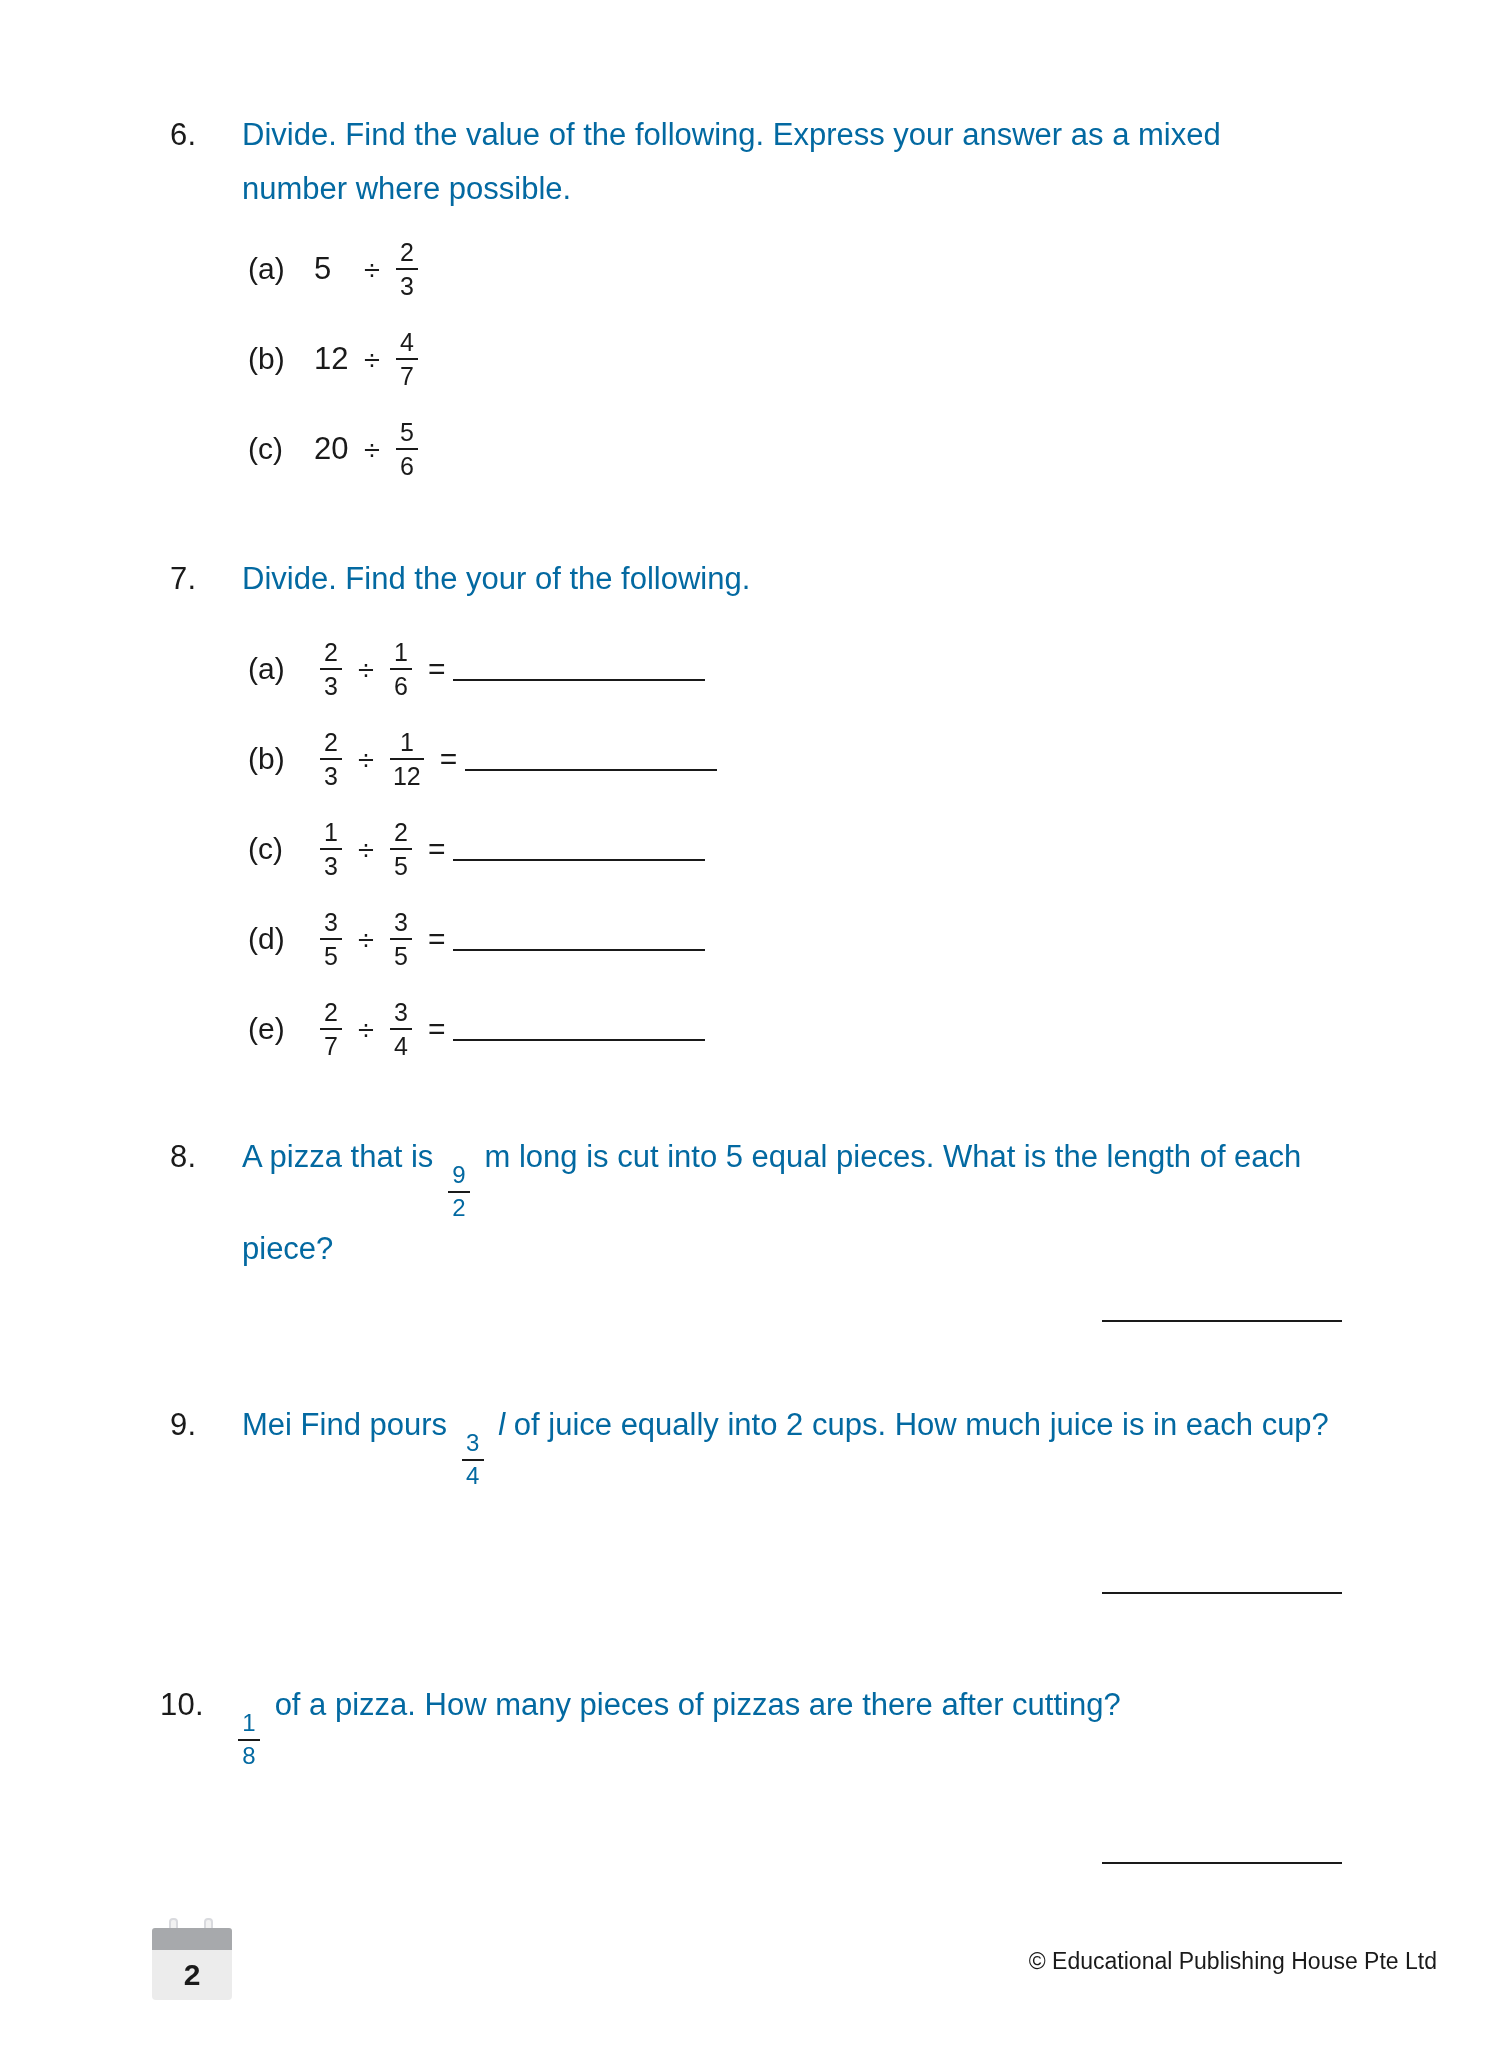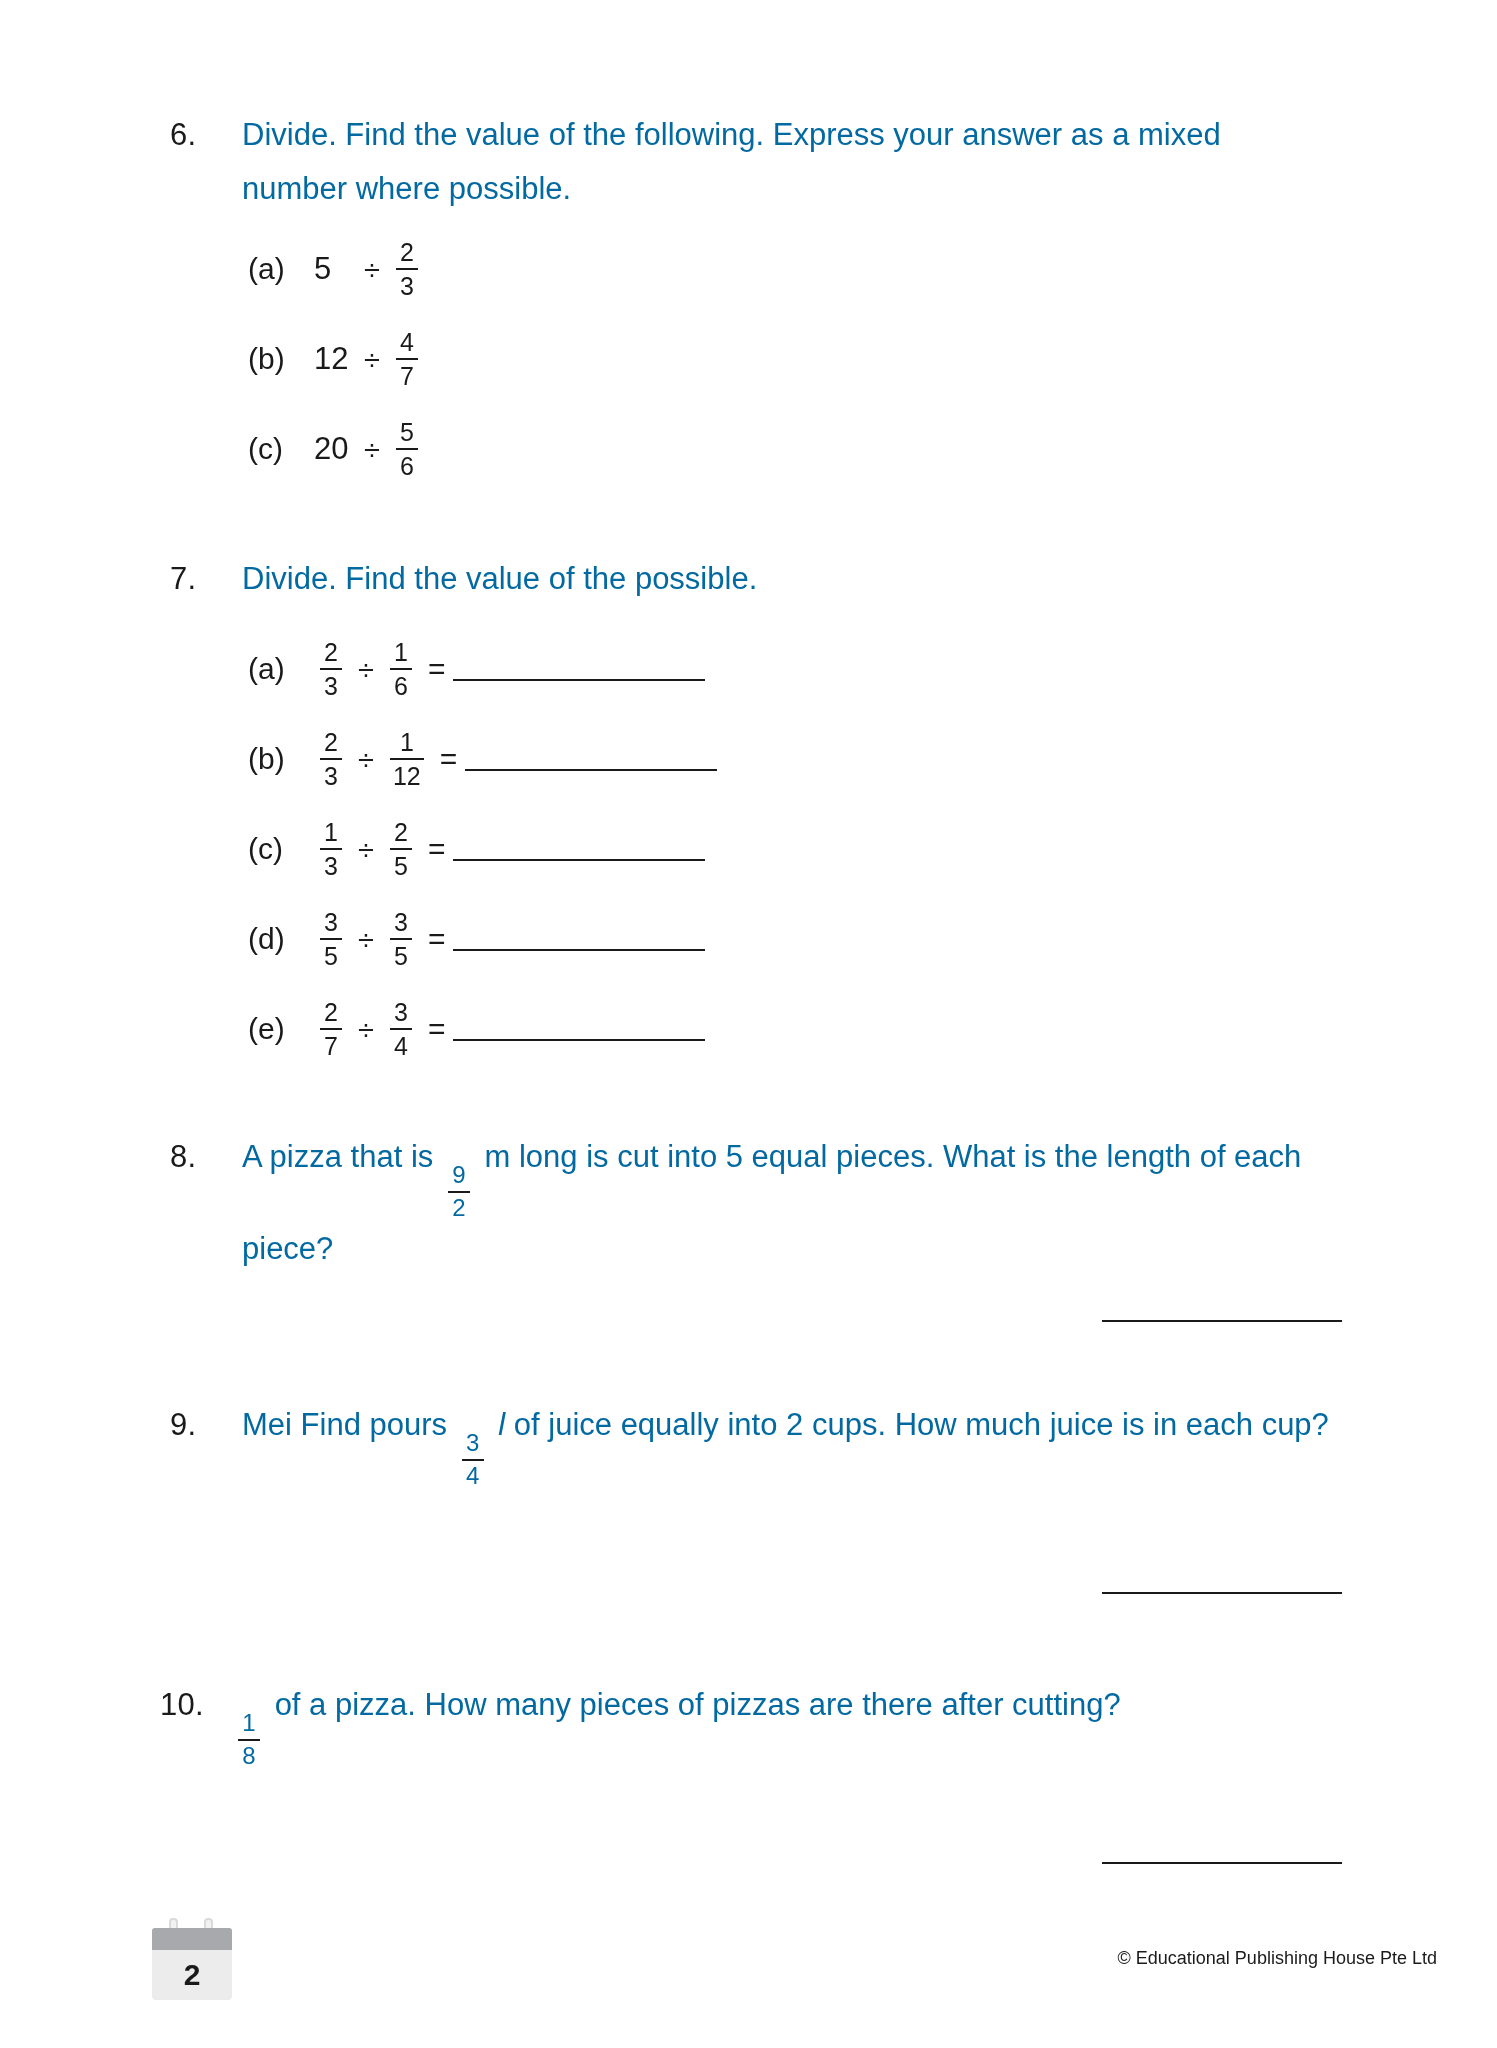--- a/index.html
+++ b/index.html
@@ -118,21 +118,21 @@
     position: absolute;
     border-bottom: 2px solid #1a1a1a;
     height: 0;
   }
 
   
   #footer-copyright {
     position: absolute;
     right: 60px;
     top: 1948px;
-    font-size: 18px;
+    font-size: 23px;
     color: #1a1a1a;
     white-space: nowrap;
   }
   #page-badge {
     position: absolute;
     left: 152px;
     top: 1918px;
     width: 80px;
     height: 82px;
   }
@@ -223,21 +223,21 @@
         <span class="num">5</span>
         <span class="bar"></span>
         <span class="den">6</span>
       </span>
     </span>
   </div>
 
   <div class="question" style="left:170px; top:552px; width:1120px;">
     <div class="q-num">7.</div>
     <div class="q-body">
-      <span class="q-text">Divide. Find the value of the possible.</span>
+      <span class="q-text">Divide. Find the your of the following.</span>
     </div>
   </div>
 
   <div class="subpart" style="left:248px; top:638px;">
     <span class="sp-letter">(a)</span>
     <span class="sp-expr">
       <span class="frac">
         <span class="num">2</span>
         <span class="bar"></span>
         <span class="den">3</span>

